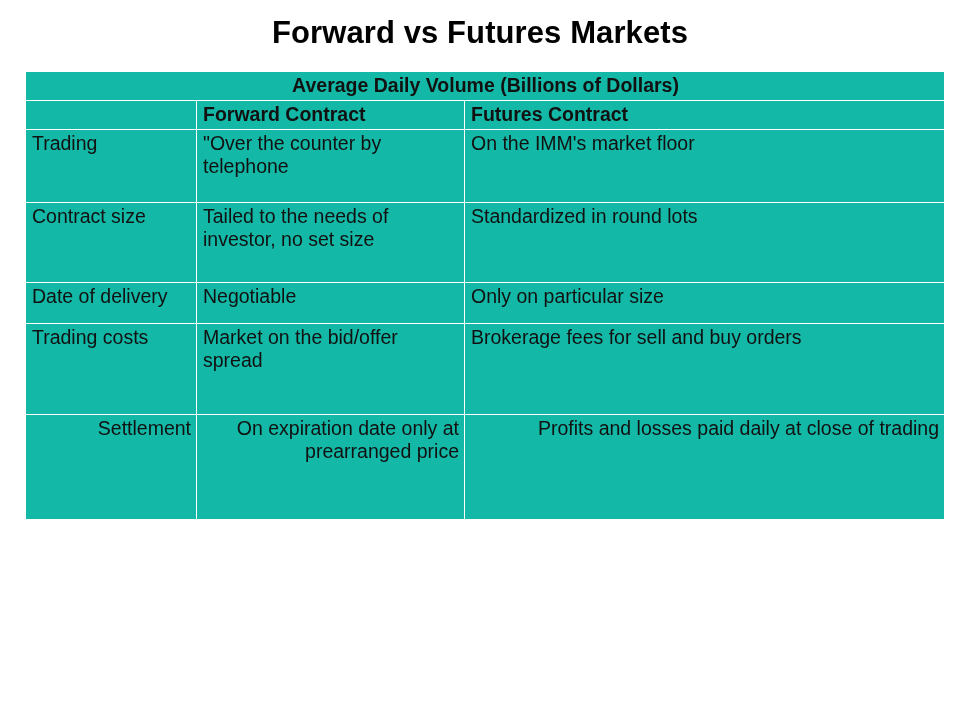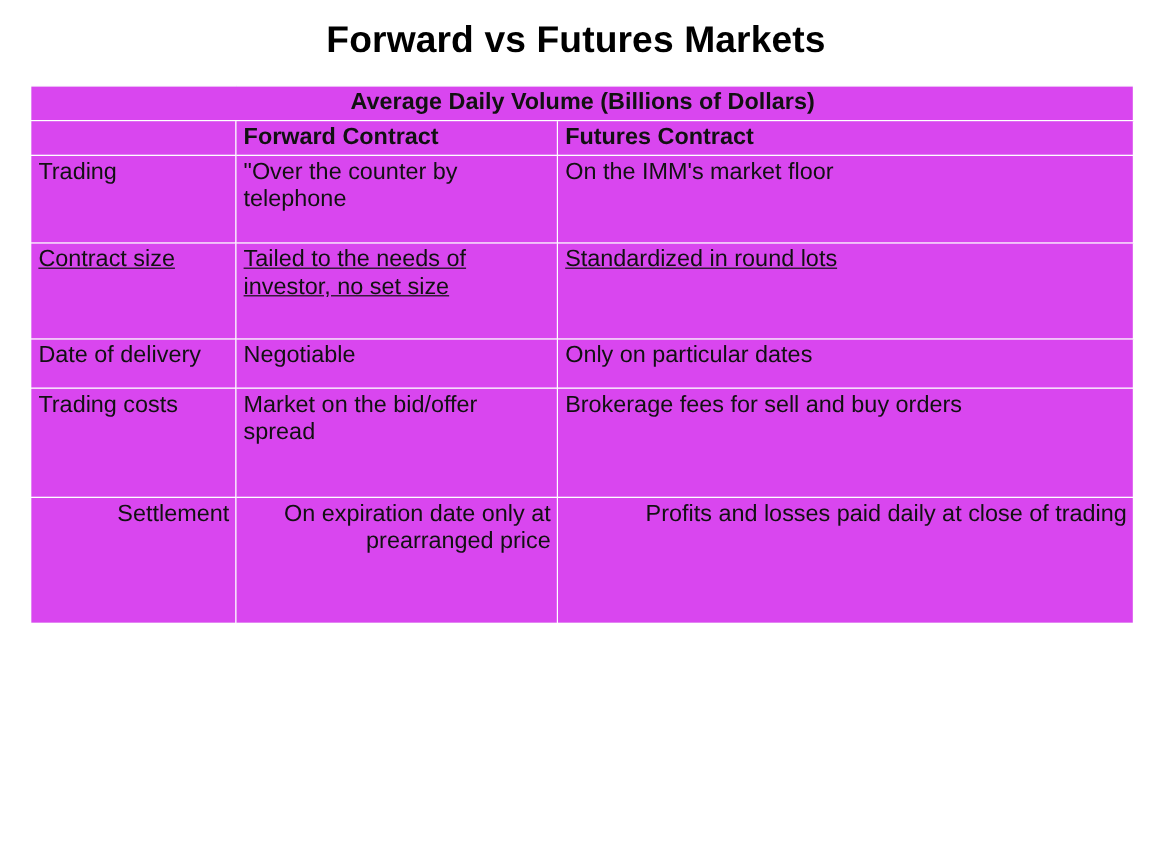--- a/index.html
+++ b/index.html
@@ -43,21 +43,21 @@
   }
 
   table.cmp {
     border-collapse: collapse;
     table-layout: fixed;
     width: 919px;
     background: #e8ecf4;
   }
 
   table.cmp td {
-    background: #d946ef;
+    background: #14b8a6;
     border: 1px solid #ffffff;
     vertical-align: top;
     padding: 2px 5px 2px 6px;
     font-size: 19.5px;
     line-height: 1.22;
     color: #111111;
     margin-top: 32px;
   }
 
   col.c1 { width: 171px; }
@@ -78,21 +78,21 @@
     font-size: 20px;
     padding-top: 5px;
     padding-bottom: 4px;
   }
 
   td.rowlabel { vertical-align: top; }
   td.rowlabel-bottom { vertical-align: bottom; padding-bottom: 5px; }
 
   tr.r-issuer td { height: 150px; }
   tr.r-trading td { height: 68px; }
-  tr.r-size td { height: 75px; text-decoration: underline; }
+  tr.r-size td { height: 75px; }
   tr.r-date td { height: 36px; }
   tr.r-costs td { height: 86px; }
   tr.r-settle td { height: 100px; text-align: right; }
 
   td.pad-top-issuer { padding-top: 3px; }
 </style>
 </head>
 <body>
 
 <div class="slide">
@@ -126,21 +126,21 @@
 
         <tr class="r-size">
           <td class="rowlabel-bottom">Contract size</td>
           <td>Tailed to the needs  of investor, no set size</td>
           <td class="rowlabel-bottom">Standardized in round lots</td>
         </tr>
 
         <tr class="r-date">
           <td class="rowlabel">Date of delivery</td>
           <td>Negotiable</td>
-          <td>Only on particular dates</td>
+          <td>Only on particular size</td>
         </tr>
 
         <tr class="r-costs">
           <td class="rowlabel">Trading costs</td>
           <td>Market on the bid/offer spread</td>
           <td>Brokerage fees for sell and buy orders</td>
         </tr>
 
         <tr class="r-settle">
           <td class="rowlabel">Settlement</td>

